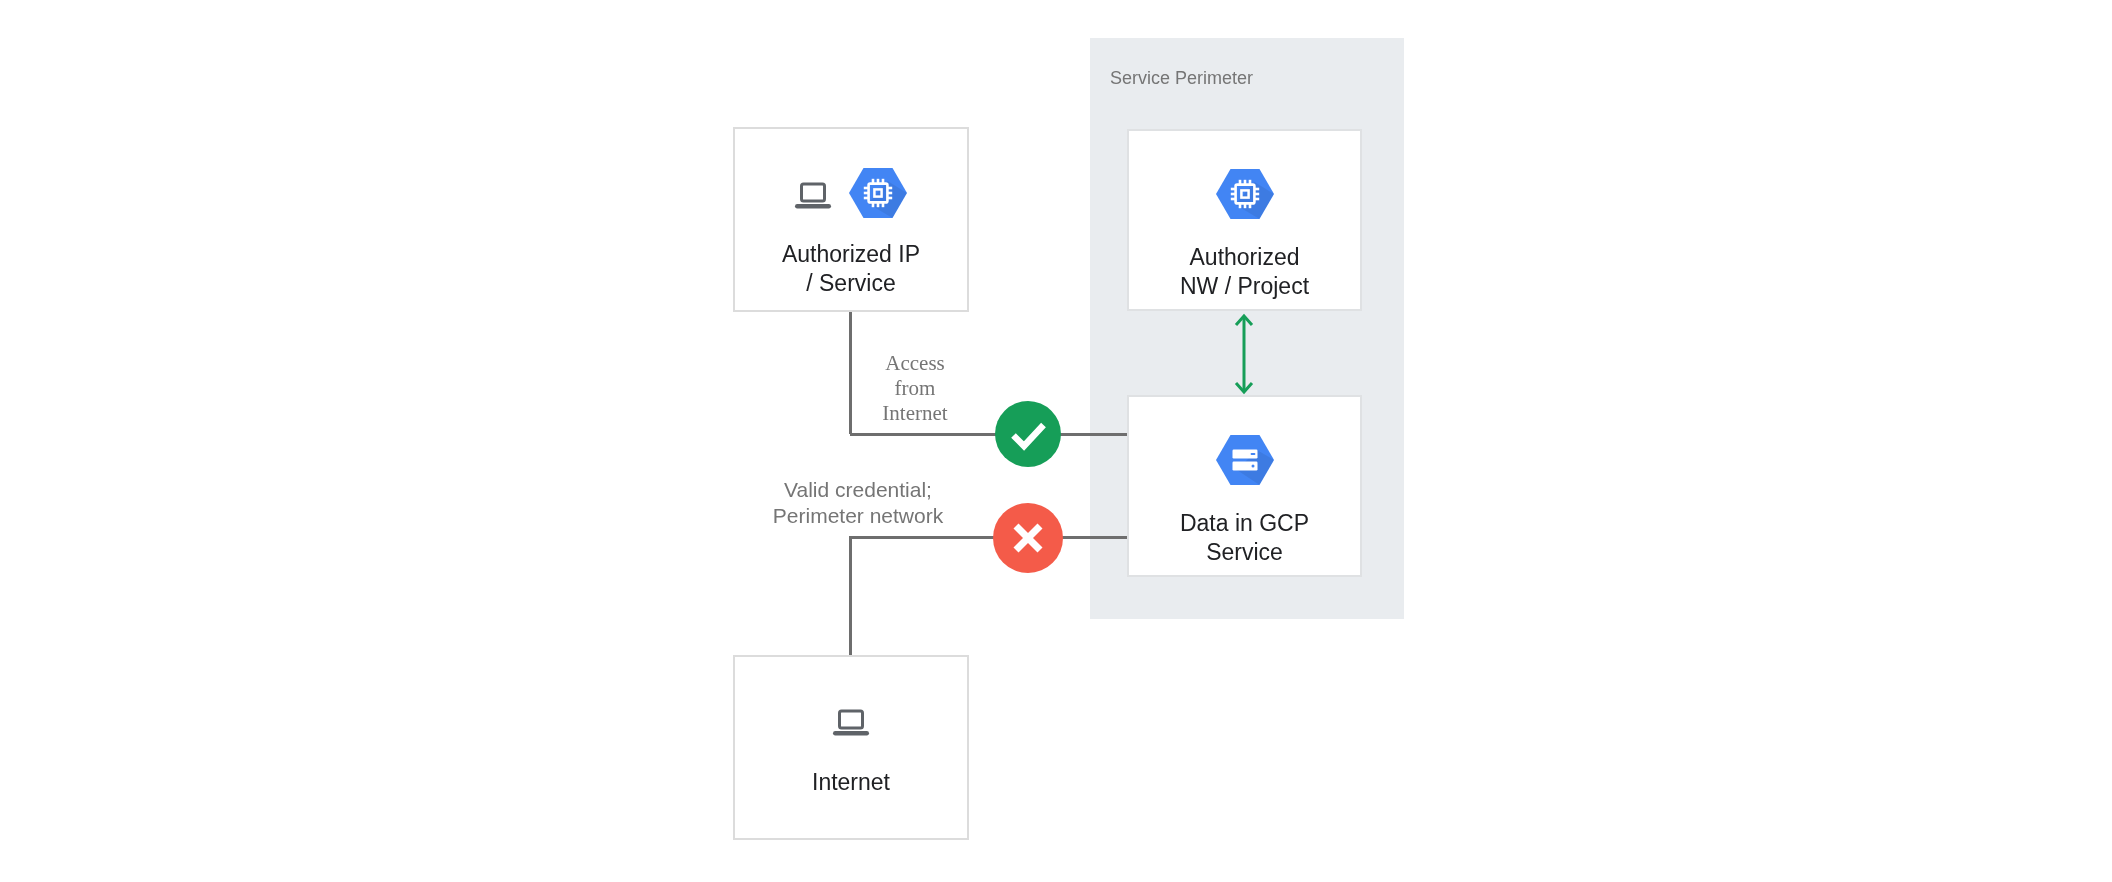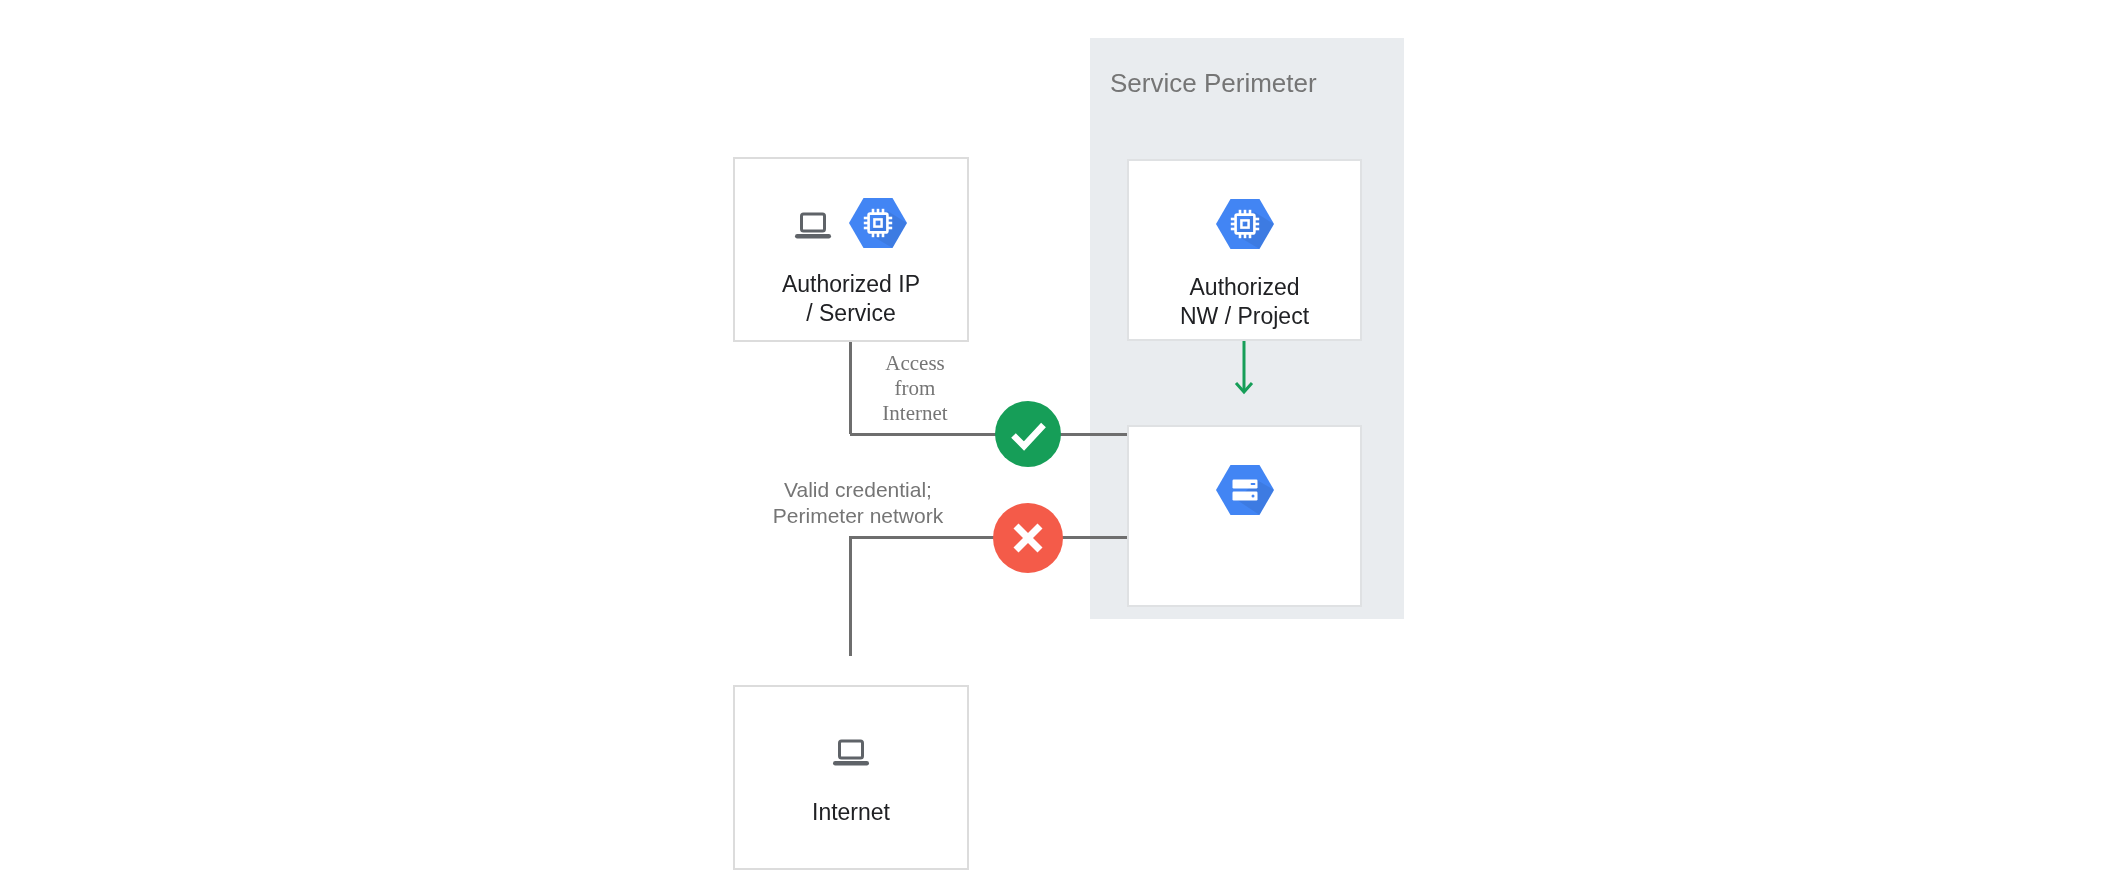--- a/index.html
+++ b/index.html
@@ -18,41 +18,40 @@
   
   .perimeter {
     position: absolute;
     left: 1090px; top: 38px;
     width: 314px; height: 581px;
     background: #E9ECEF;
   }
   .perimeter-label {
     position: absolute;
     left: 20px; top: 30px;
-    font-size: 26px;
+    font-size: 18px;
     color: #757575;
     white-space: nowrap;
   }
   
   .line {
     position: absolute;
     background: #6E6E6E;
   }
   .line.v { width: 2.5px; }
   .line.h { height: 2.5px; }
   #v-line-1 { left: 849px; top: 312px; height: 122px; }
   #h-line-1 { left: 850px; top: 433px; width: 279px; }
   #v-line-2 { left: 849px; top: 536px; height: 120px; }
   #h-line-2 { left: 850px; top: 536px; width: 279px; }
   
   .node {
     position: absolute;
     background: #ffffff;
     box-sizing: border-box;
-    margin-top: 30px;
   }
   .node.outer { border: 2px solid #DCDCDC; }
   .node.inner { border: 2px solid #DFE1E3; }
   #node-auth-ip   { left: 733px;  top: 127px; width: 236px; height: 185px; }
   #node-auth-nw   { left: 1127px; top: 129px; width: 235px; height: 182px; }
   #node-data-gcp  { left: 1127px; top: 395px; width: 235px; height: 182px; }
   #node-internet  { left: 733px;  top: 655px; width: 236px; height: 185px; }
   .node-label {
     position: absolute;
     left: 0; right: 0;
@@ -184,20 +183,24 @@
             <polygon points="14.5,1 43.5,1 58,26 43.5,51 0,26"></polygon>
           </clipPath>
         </defs>
       <polygon points="14.5,1 43.5,1 58,26 43.5,51 14.5,51 0,26" fill="#4285F4"></polygon>
       <polygon points="41,16 58,26 43.5,51 21,36" fill="#000000" opacity="0.07" clip-path="url(#hexclip-c)"></polygon>
       <rect x="16.5" y="15.5" width="25" height="9" rx="1.2" fill="#ffffff"></rect>
       <rect x="16.5" y="27.5" width="25" height="9" rx="1.2" fill="#ffffff"></rect>
       <rect x="34.6" y="19.1" width="4.8" height="1.8" rx="0.9" fill="#4285F4"></rect>
       <circle cx="37" cy="32" r="1.5" fill="#4285F4"></circle>
     </svg>
+    <div class="node-label">
+      <div>Data in GCP</div>
+      <div>Service</div>
+    </div>
   </div>
 
   <div id="node-internet" class="node outer">
     <svg class="icon laptop" width="38" height="28" viewBox="0 0 38 28">
       <rect x="7.5" y="2" width="23" height="17" rx="2" fill="none" stroke="#5F6368" stroke-width="3"></rect>
       <rect x="1" y="22" width="36" height="4.5" rx="2.2" fill="#5F6368"></rect>
     </svg>
     <div class="node-label">
       <div>Internet</div>
     </div>

